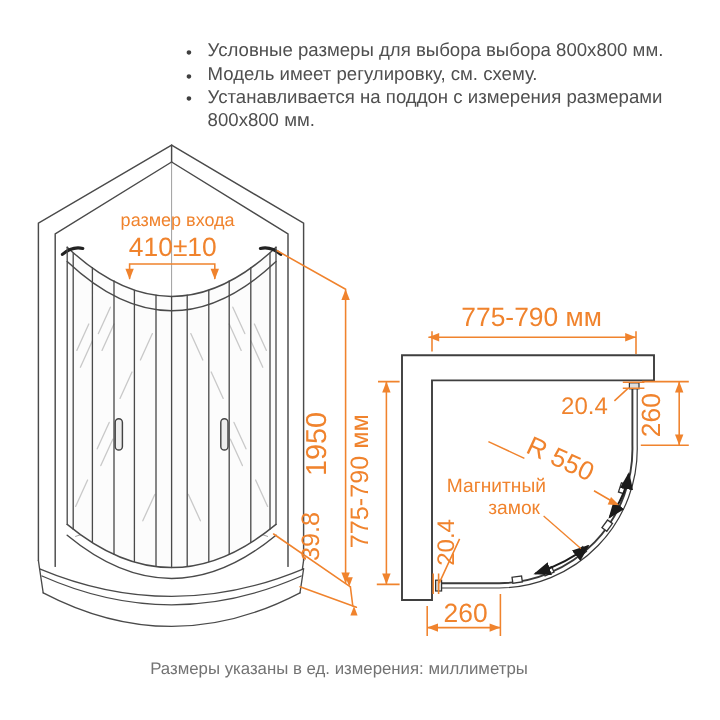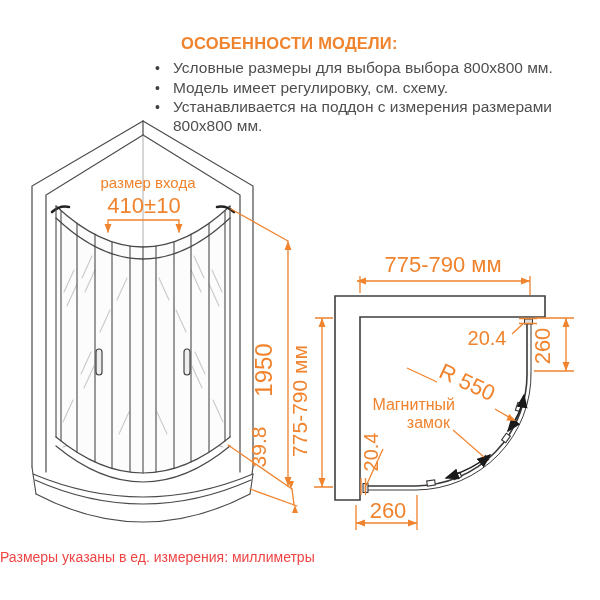--- a/index.html
+++ b/index.html
@@ -3,33 +3,32 @@
 <meta charset="utf-8">
 <style>
   html,body{margin:0;padding:0;background:#fff;}
   #stage{position:relative;width:600px;height:600px;background:#ffffff;overflow:hidden;
          font-family:"Liberation Sans",sans-serif;}
   .features{position:absolute;left:155px;top:34px;width:414px;}
   .features h1{margin:0 0 6px 26px;font-size:16.5px;font-weight:bold;color:#F0832D;letter-spacing:.2px;}
   .features ul{margin:0;padding:0;list-style:none;}
   .features li{display:flex;gap:10px;font-size:15.5px;line-height:18.5px;color:#4f4f4f;margin-bottom:1px;}
   .features li .dot{flex:0 0 8px;color:#3f3f3f;font-size:14px;line-height:18.5px;}
-  .footer-note{position:absolute;left:0;top:549px;width:565px;
-               font-size:14px;color:#ef4444;}
+  .footer-note{position:absolute;left:0;top:549px;width:565px;text-align:center;
+               font-size:14px;color:#737373;}
   svg text{font-family:"Liberation Sans",sans-serif;}
   .dim{fill:#F0832D;}
   .lbl-sm{font-size:15px;}
 </style>
 </head>
 <body>
 
 <div id="stage">
 
   <div class="features">
-    <h1>ОСОБЕННОСТИ МОДЕЛИ:</h1>
     <ul>
       <li>
         <span class="dot">•</span>
         <span>Условные размеры для выбора выбора 800x800 мм.</span>
       </li>
       <li>
         <span class="dot">•</span>
         <span>Модель имеет регулировку, см. схему.</span>
       </li>
       <li>

